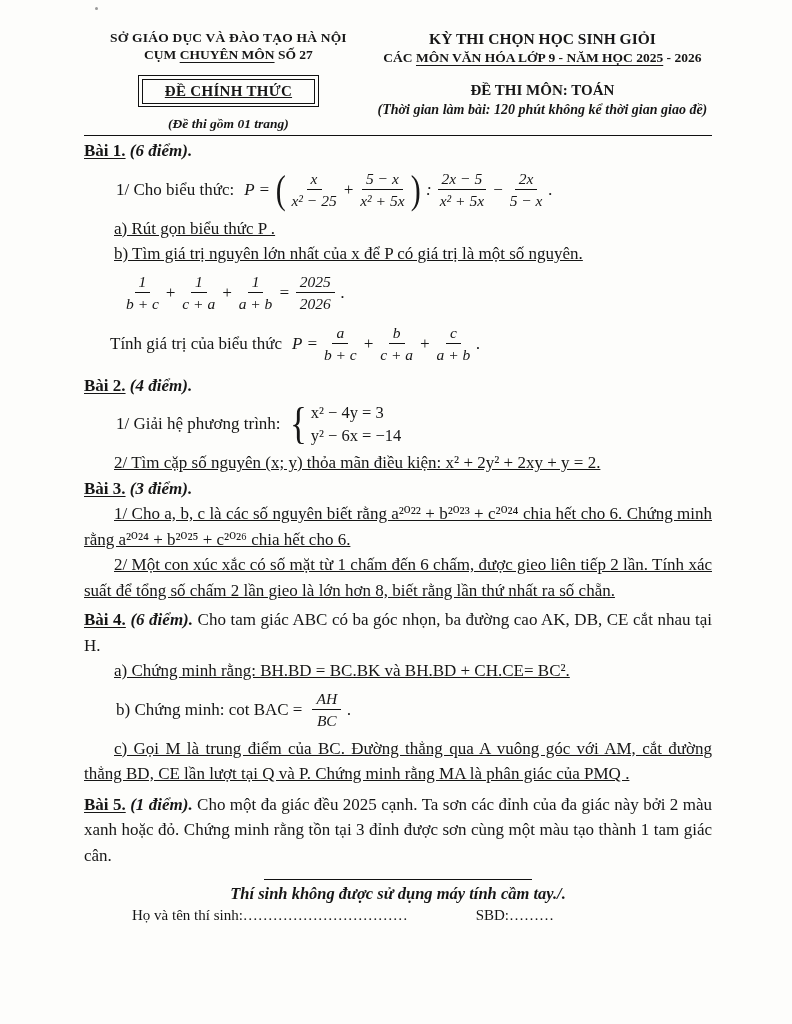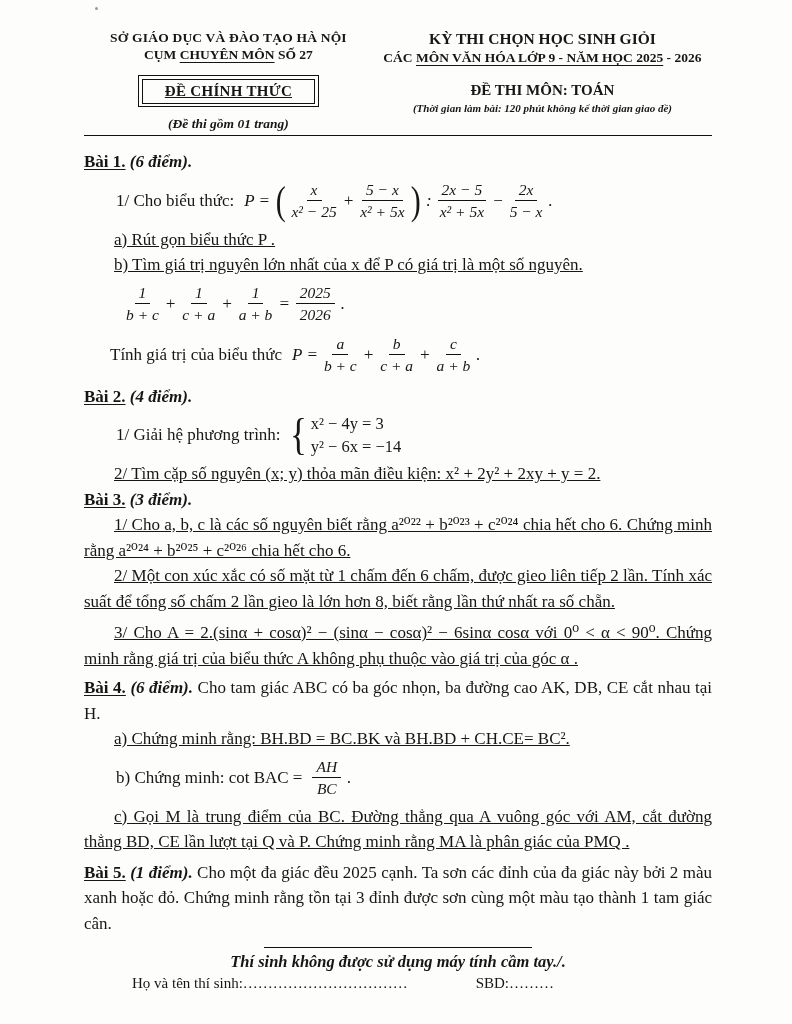--- a/index.html
+++ b/index.html
@@ -24,25 +24,25 @@
   .official-box{
     display:inline-block;margin-top:12px;
     border:1.6px solid #111;padding:2.5px;text-decoration:underline;
   }
   .official-box .inner{
     border:1.6px solid #111;padding:3px 22px;
     font-size:15px;font-weight:bold;letter-spacing:.3px;
   }
   .pages-note{font-size:13.5px;font-weight:bold;font-style:italic;margin-top:9px;}
   .h-r3{font-size:15px;font-weight:bold;margin-top:16px;}
-  .h-r4{font-size:11px;font-weight:bold;font-style:italic;margin-top:3px;}
+  .h-r4{font-size:14px;font-weight:bold;font-style:italic;margin-top:3px;}
   .top-rule{border:none;border-top:1.7px solid #111;margin:3px 0 0 0;}
 
   
-  .doc{margin-top:13px;}
+  .doc{margin-top:2px;}
   p.line{margin:0;font-size:17px;line-height:25.5px;text-align:justify;}
   .ind{text-indent:30px;text-decoration:underline;}
   .bt{font-weight:bold;text-decoration:underline;text-underline-offset:2px;}
   .pts{font-weight:bold;font-style:italic;}
 
   
   .mline{display:flex;align-items:center;margin:1px 0;font-size:17px;}
   .mlabel{white-space:pre;}
   .math{display:inline-flex;align-items:center;font-style:italic;margin-left:7px;}
   .math .tok{margin:0 3px;white-space:pre;}
@@ -184,21 +184,20 @@
           <span>y² − 6x = −14</span>
         </span>
       </span>
     </div>
 
     <p class="line ind">2/ Tìm cặp số nguyên (x; y) thỏa mãn điều kiện: x² + 2y² + 2xy + y = 2.</p>
 
     <p class="line"><span class="bt">Bài 3.</span><span class="pts"> (3 điểm).</span></p>
     <p class="line ind">1/ Cho a, b, c là các số nguyên biết rằng a²⁰²² + b²⁰²³ + c²⁰²⁴ chia hết cho 6. Chứng minh rằng a²⁰²⁴ + b²⁰²⁵ + c²⁰²⁶ chia hết cho 6.</p>
     <p class="line ind">2/ Một con xúc xắc có số mặt từ 1 chấm đến 6 chấm, được gieo liên tiếp 2 lần. Tính xác suất để tổng số chấm 2 lần gieo là lớn hơn 8, biết rằng lần thứ nhất ra số chẵn.</p>
-    <p class="line ind" style="margin-top:6px;">3/ Cho A = 2.(sinα + cosα)² − (sinα − cosα)² − 6sinα cosα  với 0⁰ &lt; α &lt; 90⁰. Chứng minh rằng giá trị của biểu thức A không phụ thuộc vào giá trị của góc α .</p>
 
     <p class="line" style="margin-top:4px;"><span class="bt">Bài 4.</span><span class="pts"> (6 điểm).</span><span> Cho tam giác ABC có ba góc nhọn, ba đường cao AK, DB, CE cắt nhau tại H.</span></p>
     <p class="line ind">a) Chứng minh rằng: BH.BD =  BC.BK và BH.BD + CH.CE= BC².</p>
 
     <div class="mline tall" style="padding-left:32px;">
       <span class="mlabel">b) Chứng minh: cot BAC =</span>
       <span class="math">
         <span class="frac">
             <span class="num">AH</span>
             <span class="den">BC</span>

